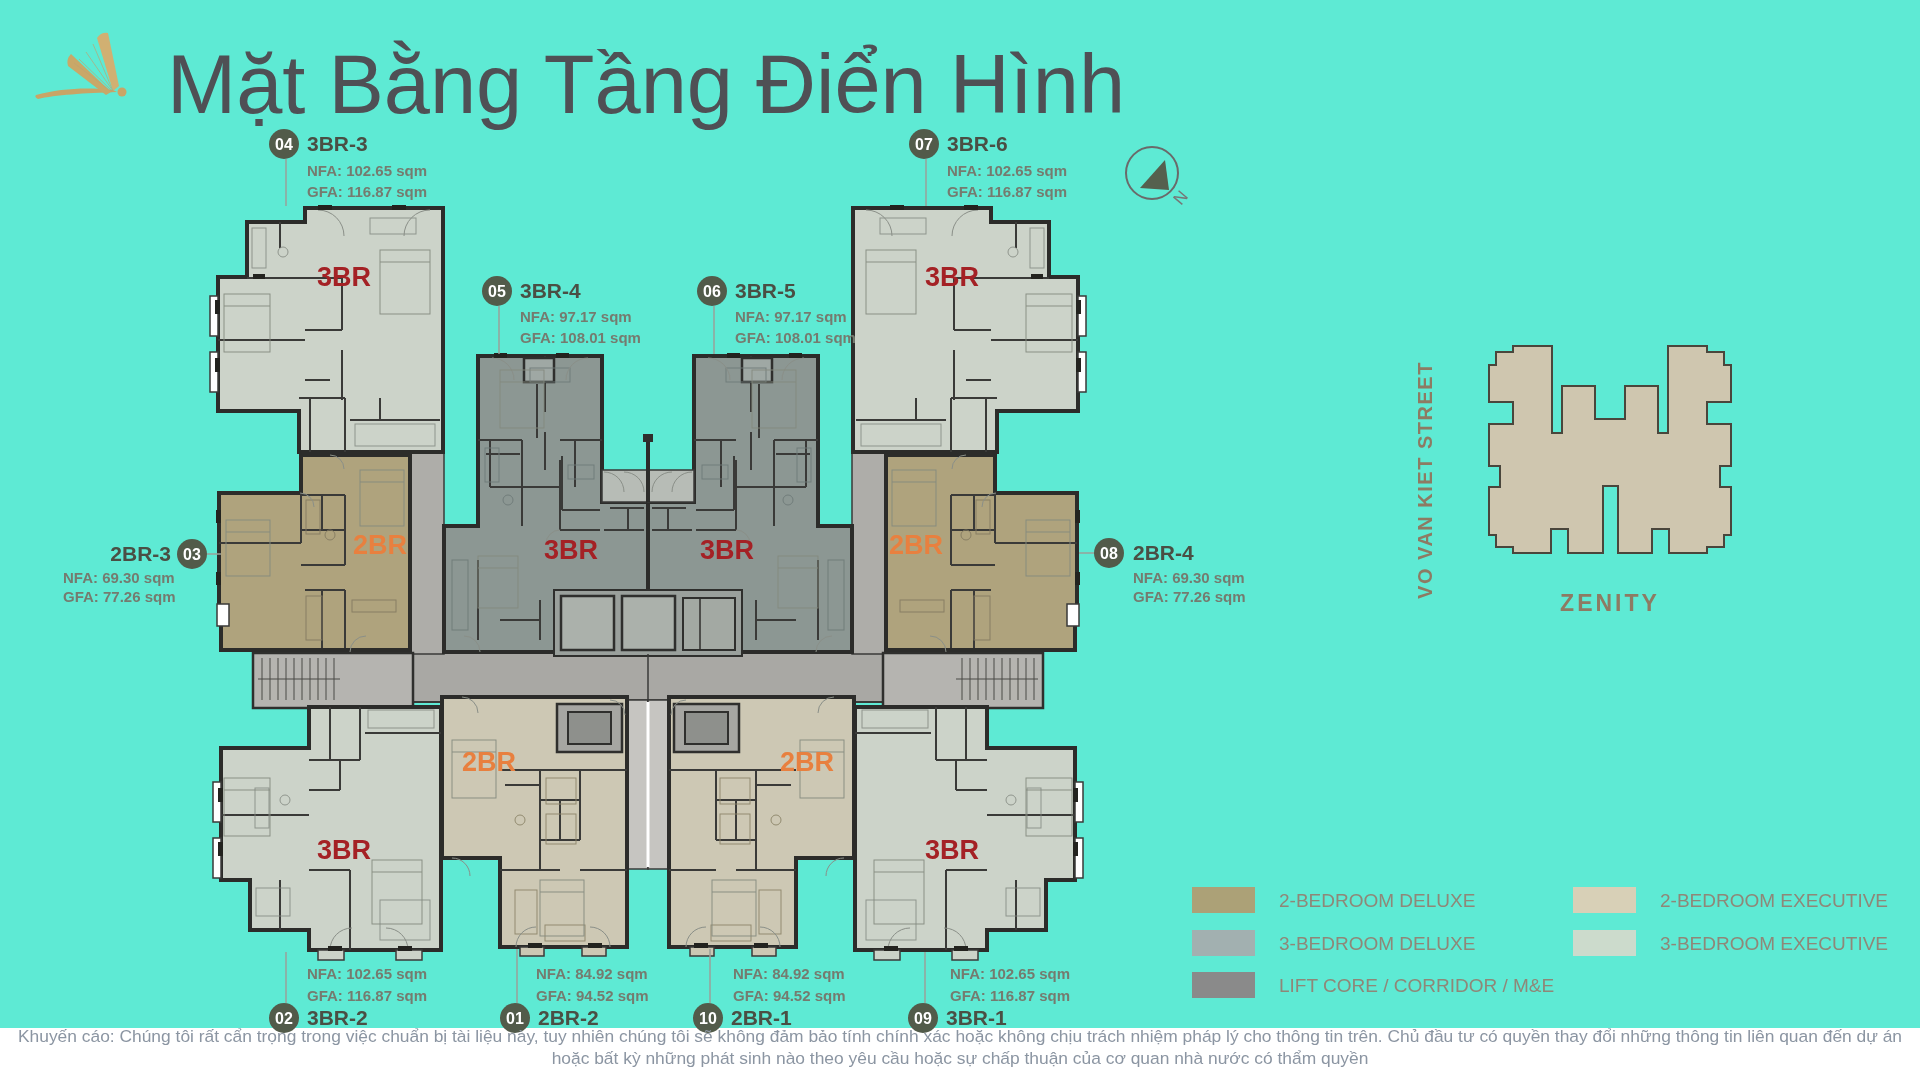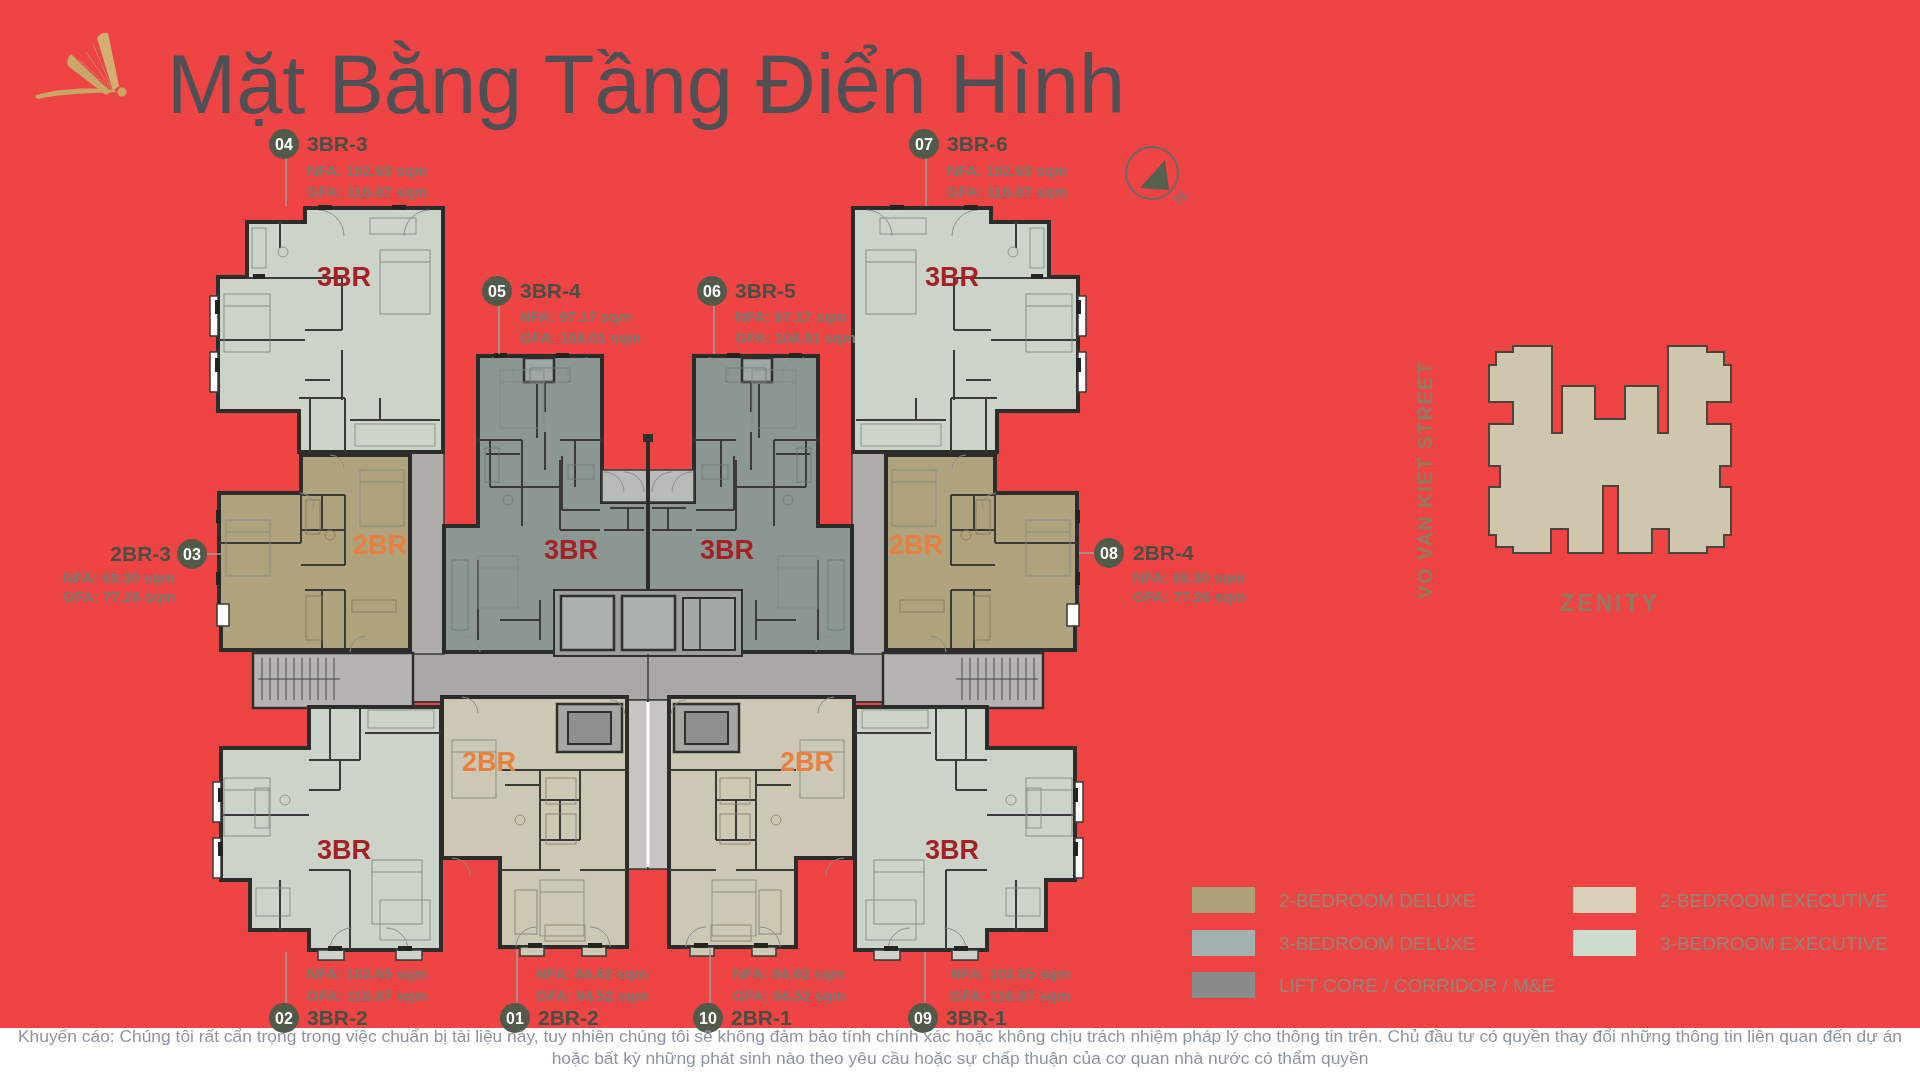--- a/index.html
+++ b/index.html
@@ -1,20 +1,20 @@
 <!DOCTYPE html>
 <html><head>
 <meta charset="utf-8">
 <style>
   html,body{margin:0;padding:0;background:#ffffff;width:1920px;height:1080px;overflow:hidden;}
   *{font-family:"Liberation Sans", sans-serif;}
 </style>
 </head>
 <body>
-<div style="position:relative;width:1920px;height:1028px;background:#ef4444;">
+<div style="position:relative;width:1920px;height:1028px;background:#5eead4;">
 <svg width="1920" height="1080" viewBox="0 0 1920 1080" style="position:absolute;left:0;top:0;">
 
 <g id="logo">
   <path d="M 36 95 C 60 88 90 87 113 90 L 117 92 C 85 93 55 95 38 99 Q 34 97 36 95 Z" fill="#c9a566"></path>
   <path d="M 113 91 L 97 38 Q 101 32 108 33 L 119 86 Z" fill="#d1b072"></path>
   <path d="M 111 92 L 71 54 Q 66 59 68 66 L 106 95 Z" fill="#c9a868"></path>
   <g stroke="#bfa270" stroke-width="0.9" opacity="0.75">
     <line x1="113" y1="91" x2="93" y2="44"></line>
     <line x1="113" y1="91" x2="86" y2="52"></line>
     <line x1="112" y1="91" x2="79" y2="59"></line>

